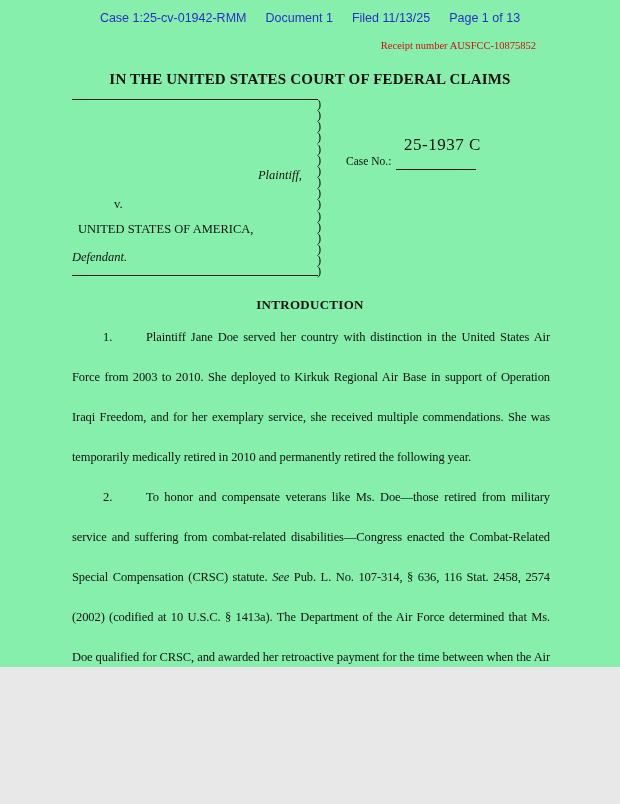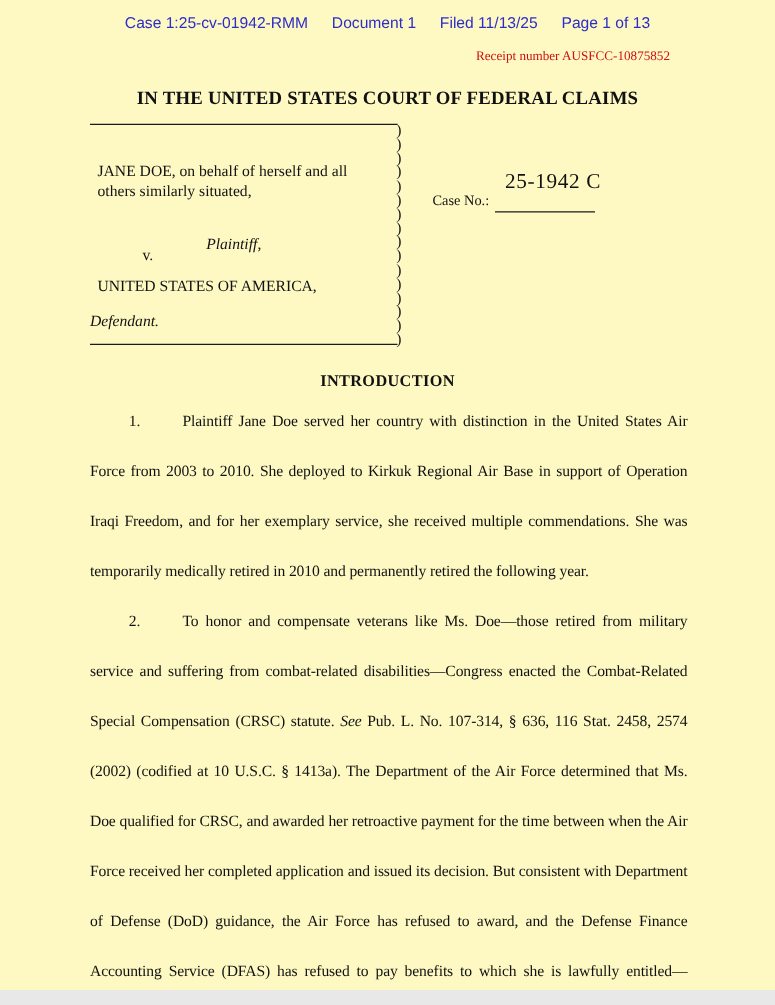--- a/index.html
+++ b/index.html
@@ -5,23 +5,23 @@
   :root{
     --stamp-blue:#2d2dc7;
     --receipt-red:#cc1111;
     --ink:#111111;
     --rule:#1a1a1a;
   }
   *{margin:0;padding:0;box-sizing:border-box;}
   html,body{background:#e8e8e8;}
   .page{
     position:relative;
-    width:620px;height:792px;
+    width:620px;height:667px;
     margin:0 auto;
-    background:#fef9c3;
+    background:#86efac;
     font-family:"Liberation Serif","DejaVu Serif",serif;
     color:var(--ink);
     overflow:hidden;
   }
   
   .ecf-header{
     position:absolute;top:11px;left:0;right:0;
     display:flex;justify-content:center;gap:19px;
     font-family:"Liberation Sans","DejaVu Sans",sans-serif;
     font-size:12.5px;color:var(--stamp-blue);
@@ -36,21 +36,21 @@
     position:absolute;top:71px;left:0;right:0;
     text-align:center;font-weight:bold;font-size:15px;
     letter-spacing:.2px;
   }
   
   .rule{position:absolute;left:72px;width:246px;border-top:1.4px solid var(--rule);}
   .rule-top{top:99px;}
   .rule-bottom{top:275px;}
   .cap-text{font-size:12.5px;line-height:15.5px;}
   .plaintiff-name{position:absolute;left:78px;top:130px;width:230px;}
-  .plaintiff-role{position:absolute;left:72px;top:168px;width:230px;text-align:center;font-style:italic;margin-top:20px;}
+  .plaintiff-role{position:absolute;left:72px;top:168px;width:230px;text-align:right;font-style:italic;}
   .versus{position:absolute;left:114px;top:197px;}
   .defendant-name{position:absolute;left:78px;top:222px;}
   .defendant-role{position:absolute;left:72px;top:250px;width:230px;text-align:left;font-style:italic;}
   .paren-col{
     position:absolute;left:317px;top:99px;
     font-size:12.5px;line-height:11.15px;white-space:pre;
   }
   .case-no-label{position:absolute;left:346px;top:155px;font-size:11.5px;}
   .case-no-value{position:absolute;left:404px;top:135px;font-size:17px;letter-spacing:.5px;}
   .case-no-line{position:absolute;left:396px;top:169px;width:80px;border-top:1.3px solid var(--rule);}
@@ -83,21 +83,20 @@
     <span>Page 1 of 13</span>
   </div>
 
   <div class="receipt">Receipt number AUSFCC-10875852</div>
 
   <div class="court-title">IN THE UNITED STATES COURT OF FEDERAL CLAIMS</div>
 
   <div class="rule rule-top"></div>
   <div class="rule rule-bottom"></div>
 
-  <div class="cap-text plaintiff-name">JANE DOE, on behalf of herself and all others similarly situated,</div>
   <div class="cap-text plaintiff-role">Plaintiff,</div>
   <div class="cap-text versus">v.</div>
   <div class="cap-text defendant-name">UNITED STATES OF AMERICA,</div>
   <div class="cap-text defendant-role">Defendant.</div>
 
   <div class="paren-col">)
 )
 )
 )
 )
@@ -107,21 +106,21 @@
 )
 )
 )
 )
 )
 )
 )
 )</div>
 
   <div class="case-no-label">Case No.:</div>
-  <div class="case-no-value">25-1942 C</div>
+  <div class="case-no-value">25-1937 C</div>
   <div class="case-no-line"></div>
 
   <div class="section-heading">INTRODUCTION</div>
 
   <div class="body-text">
     <p class="para"><span class="pnum">1.</span><span>Plaintiff Jane Doe served her country with distinction in the United States Air Force from 2003 to 2010. She deployed to Kirkuk Regional Air Base in support of Operation Iraqi Freedom, and for her exemplary service, she received multiple commendations. She was temporarily medically retired in 2010 and permanently retired the following year.</span></p>
     <p class="para"><span class="pnum">2.</span><span>To honor and compensate veterans like Ms. Doe—those retired from military service and suffering from combat-related disabilities—Congress enacted the Combat-Related Special Compensation (CRSC) statute. </span><span class="em">See</span><span> Pub. L. No. 107-314, § 636, 116 Stat. 2458, 2574 (2002) (codified at 10 U.S.C. § 1413a). The Department of the Air Force determined that Ms. Doe qualified for CRSC, and awarded her retroactive payment for the time between when the Air Force received her completed application and issued its decision. But consistent with Department of Defense (DoD) guidance, the Air Force has refused to award, and the Defense Finance Accounting Service (DFAS) has refused to pay benefits to which she is lawfully entitled—compensation for the period between September 2010 (the first full month after she was initially eligible for service-connected disability benefits from the Department of Veterans Affairs (VA)) and August 2025 (the month after her application was received).</span></p>
   </div>
 
 </div>

